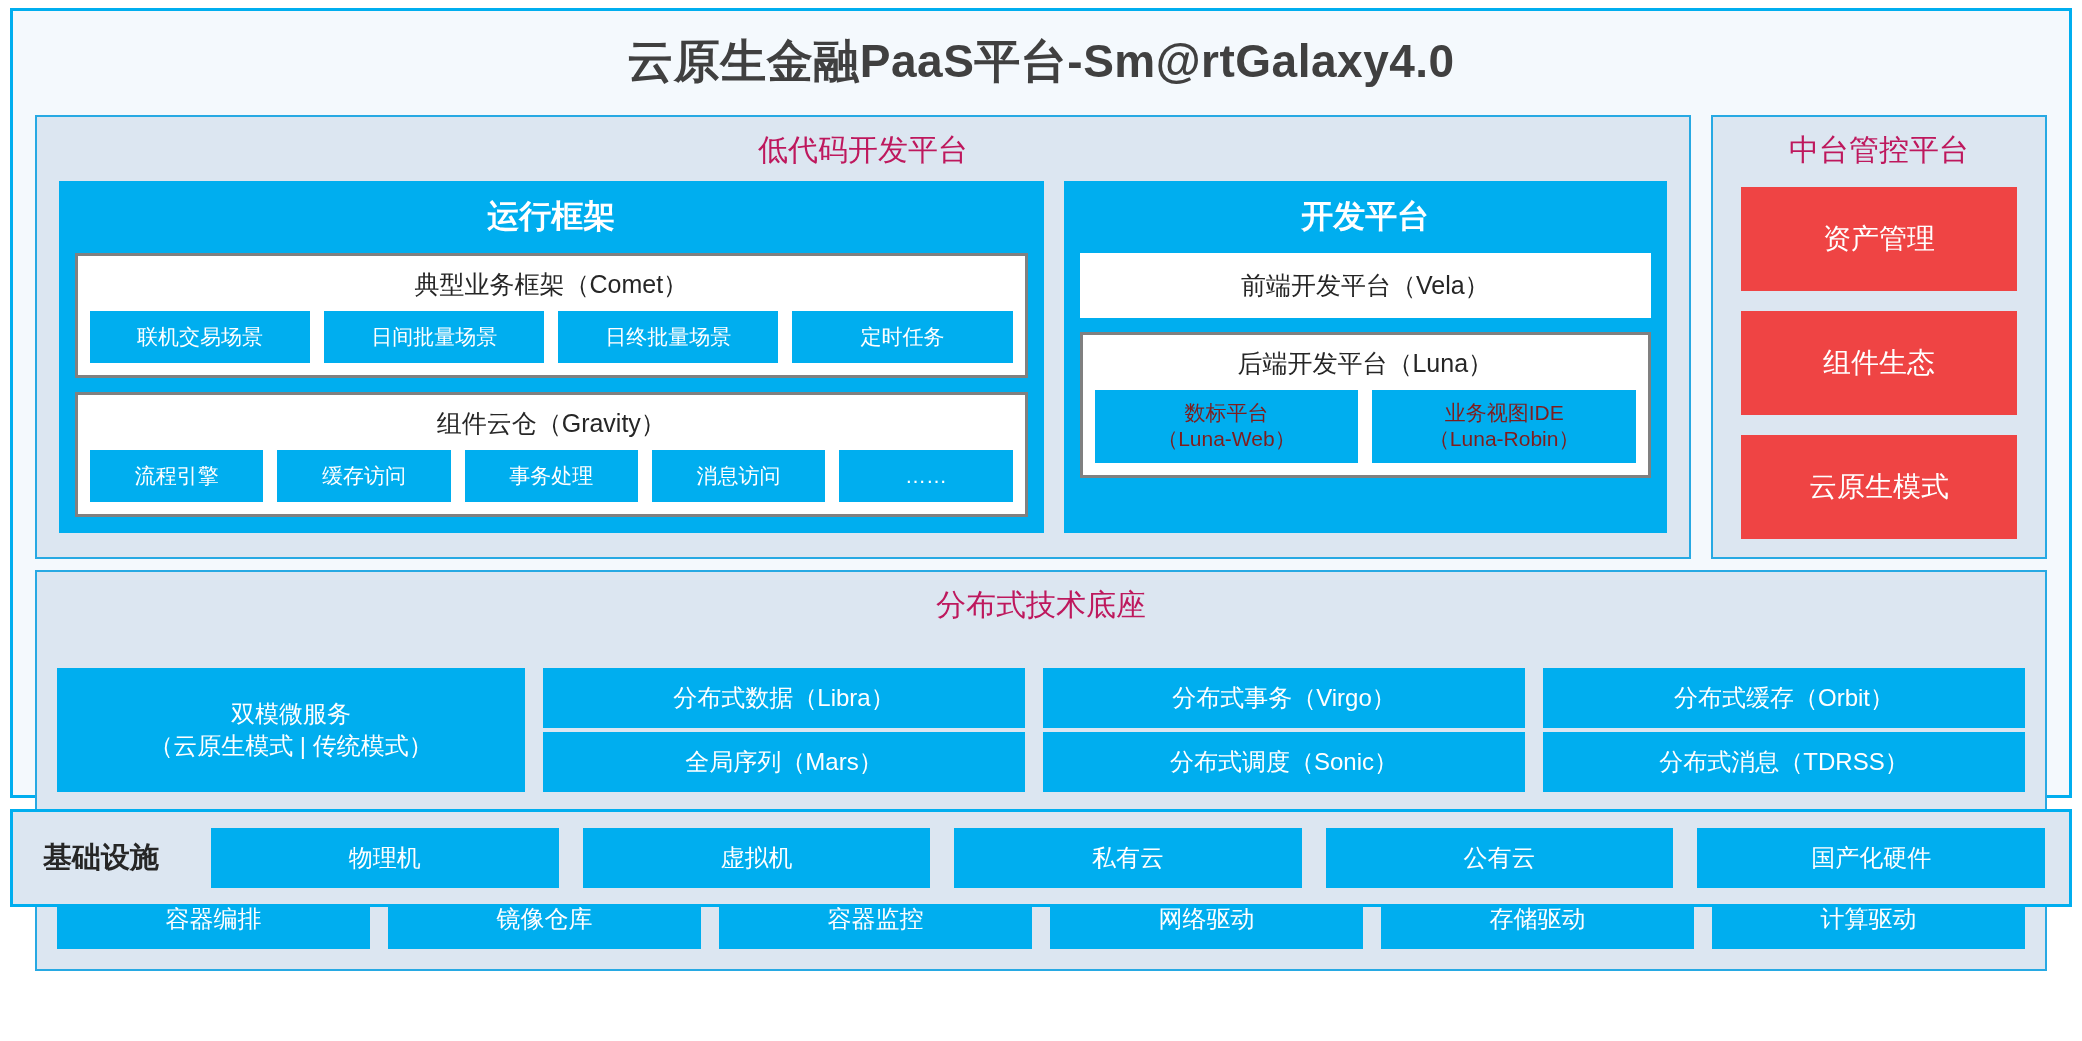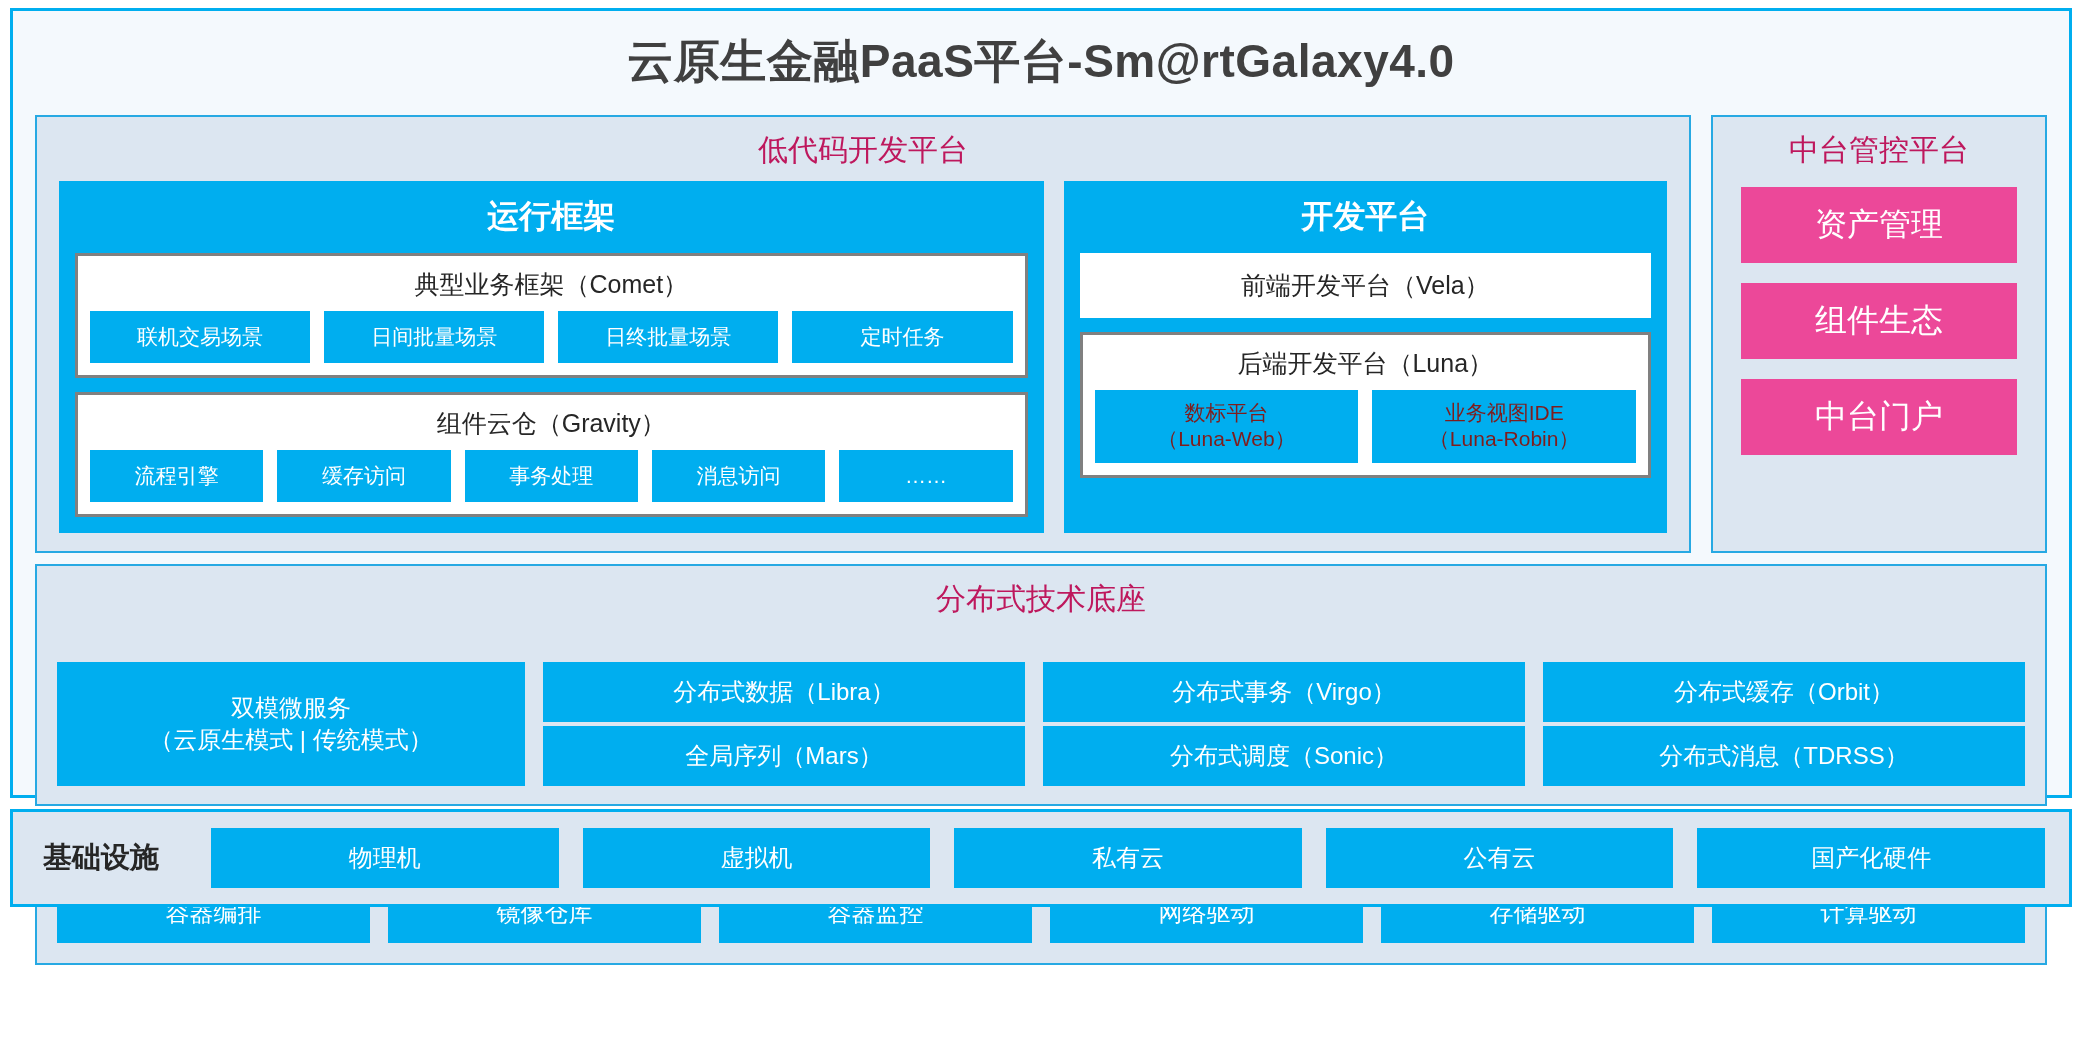--- a/index.html
+++ b/index.html
@@ -124,25 +124,25 @@
   
   .control {
     width: 336px; flex: 0 0 336px;
     padding-bottom: 18px;
   }
   .control-list {
     display: flex; flex-direction: column;
     gap: 20px; padding: 6px 28px 0 28px;
   }
   .control-item {
-    background: #ec4899;
-    color: #ffffff;
-    font-size: 32px;
-    text-align: center;
-    padding: 16px 4px;
+    background: #ef4444;
+    color: #ffffff;
+    font-size: 28px;
+    text-align: center;
+    padding: 33px 4px;
   }
 
   
   .dist-body {
     display: flex; gap: 18px;
     padding: 0 20px 18px 20px;
     align-items: stretch;
     margin-top: 32px;
   }
   .dist-wide {
@@ -273,21 +273,21 @@
           </div>
 
         </div>
       </div>
 
       <div class="panel control">
         <div class="panel-title">中台管控平台</div>
         <div class="control-list">
           <div class="control-item">资产管理</div>
           <div class="control-item">组件生态</div>
-          <div class="control-item">中台门户</div>
+          <div class="control-item">云原生模式</div>
         </div>
       </div>
 
     </div>
 
     <div class="panel" style="margin-top:11px;">
       <div class="panel-title">分布式技术底座</div>
       <div class="dist-body">
 
         <div class="dist-wide">

